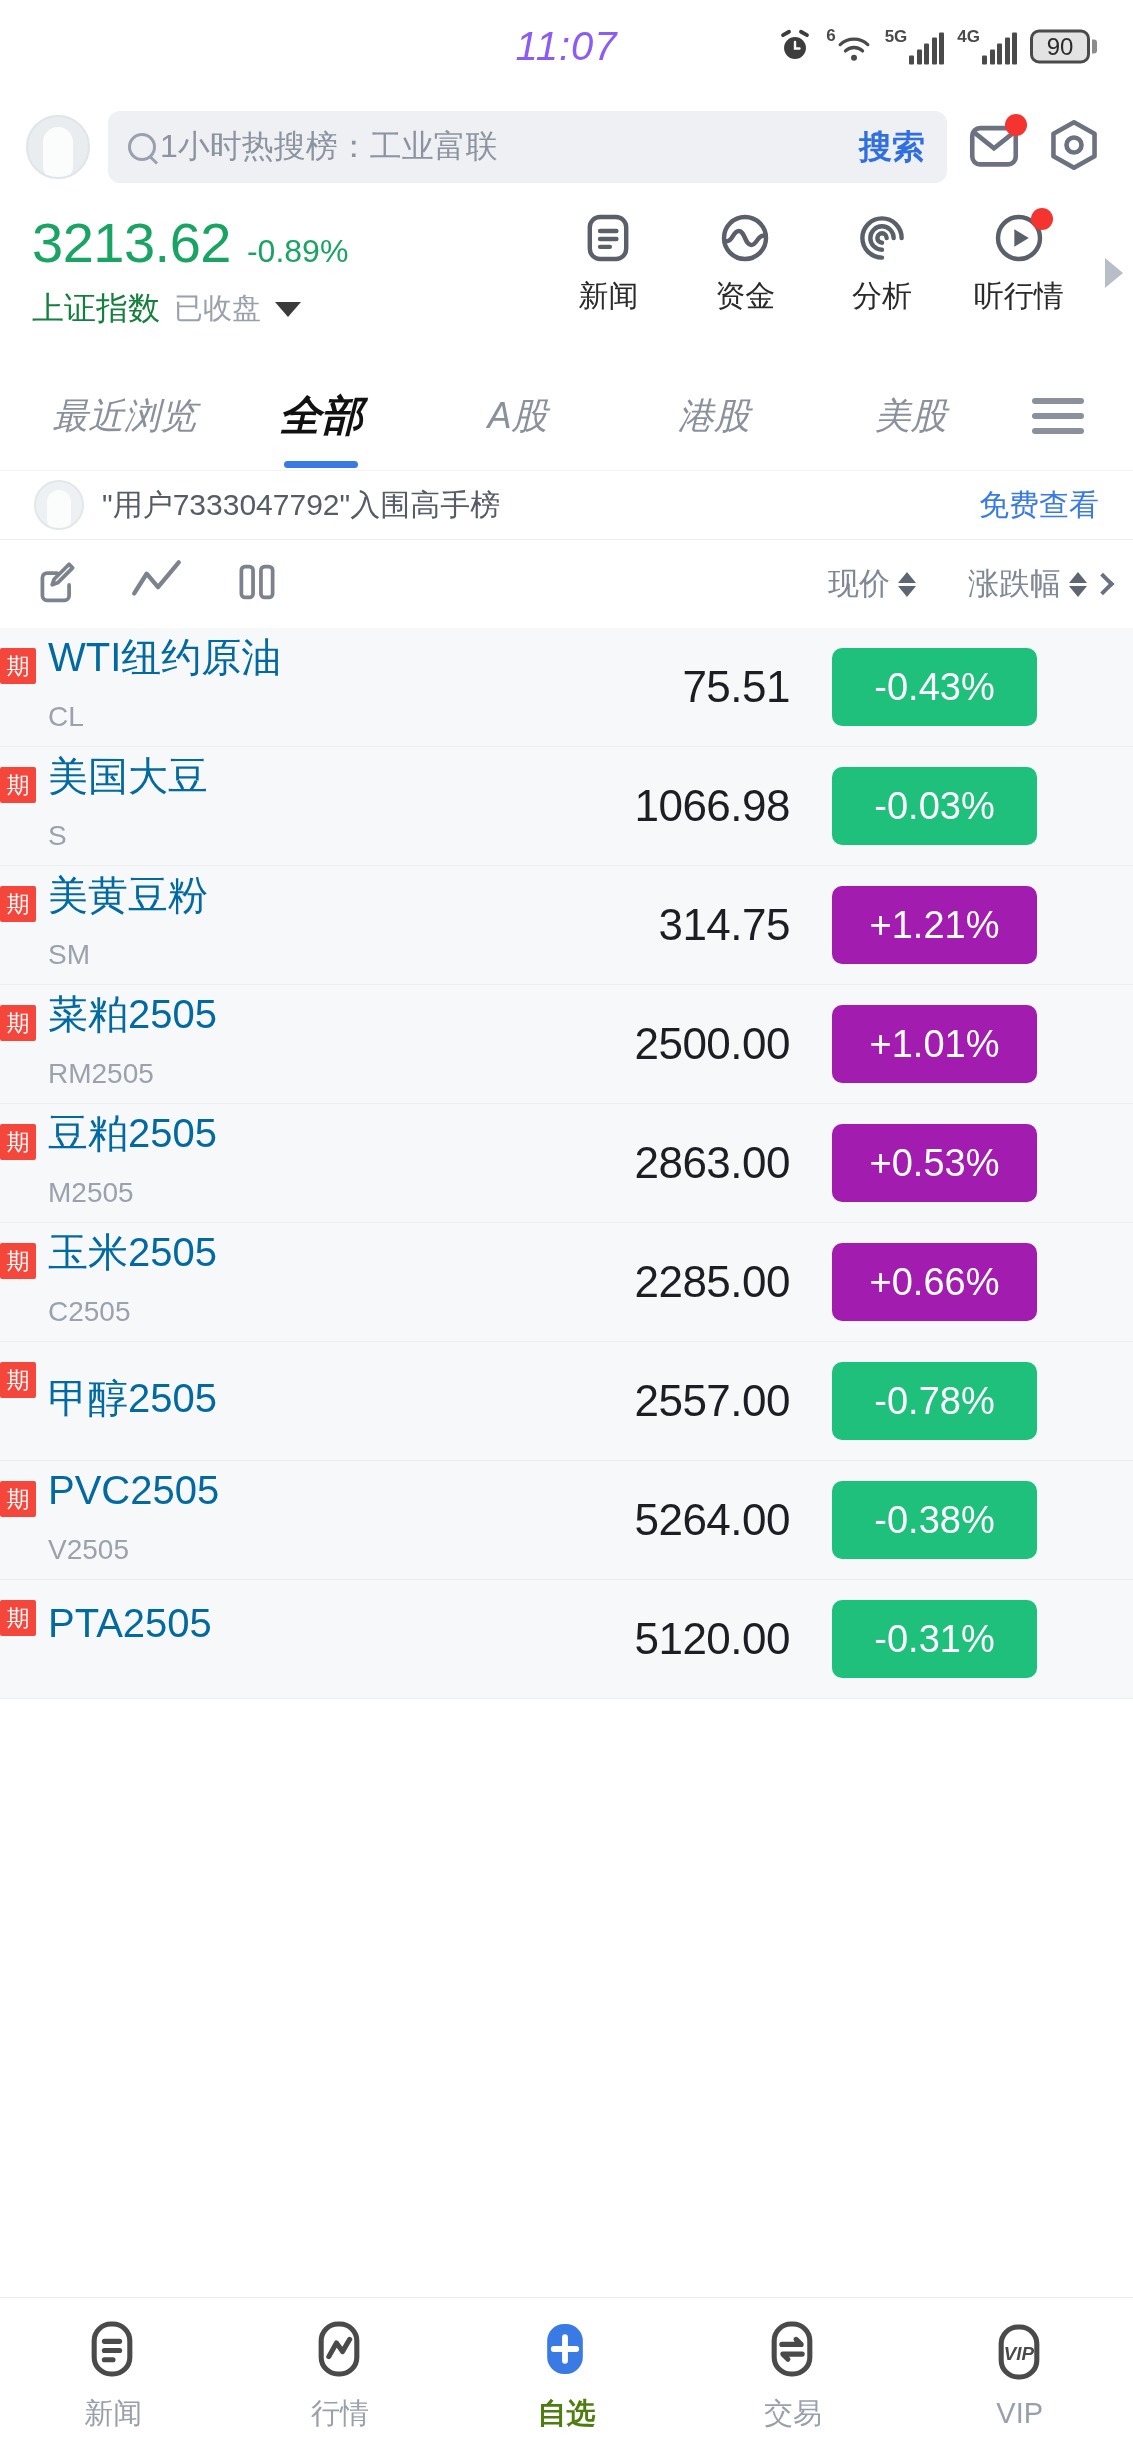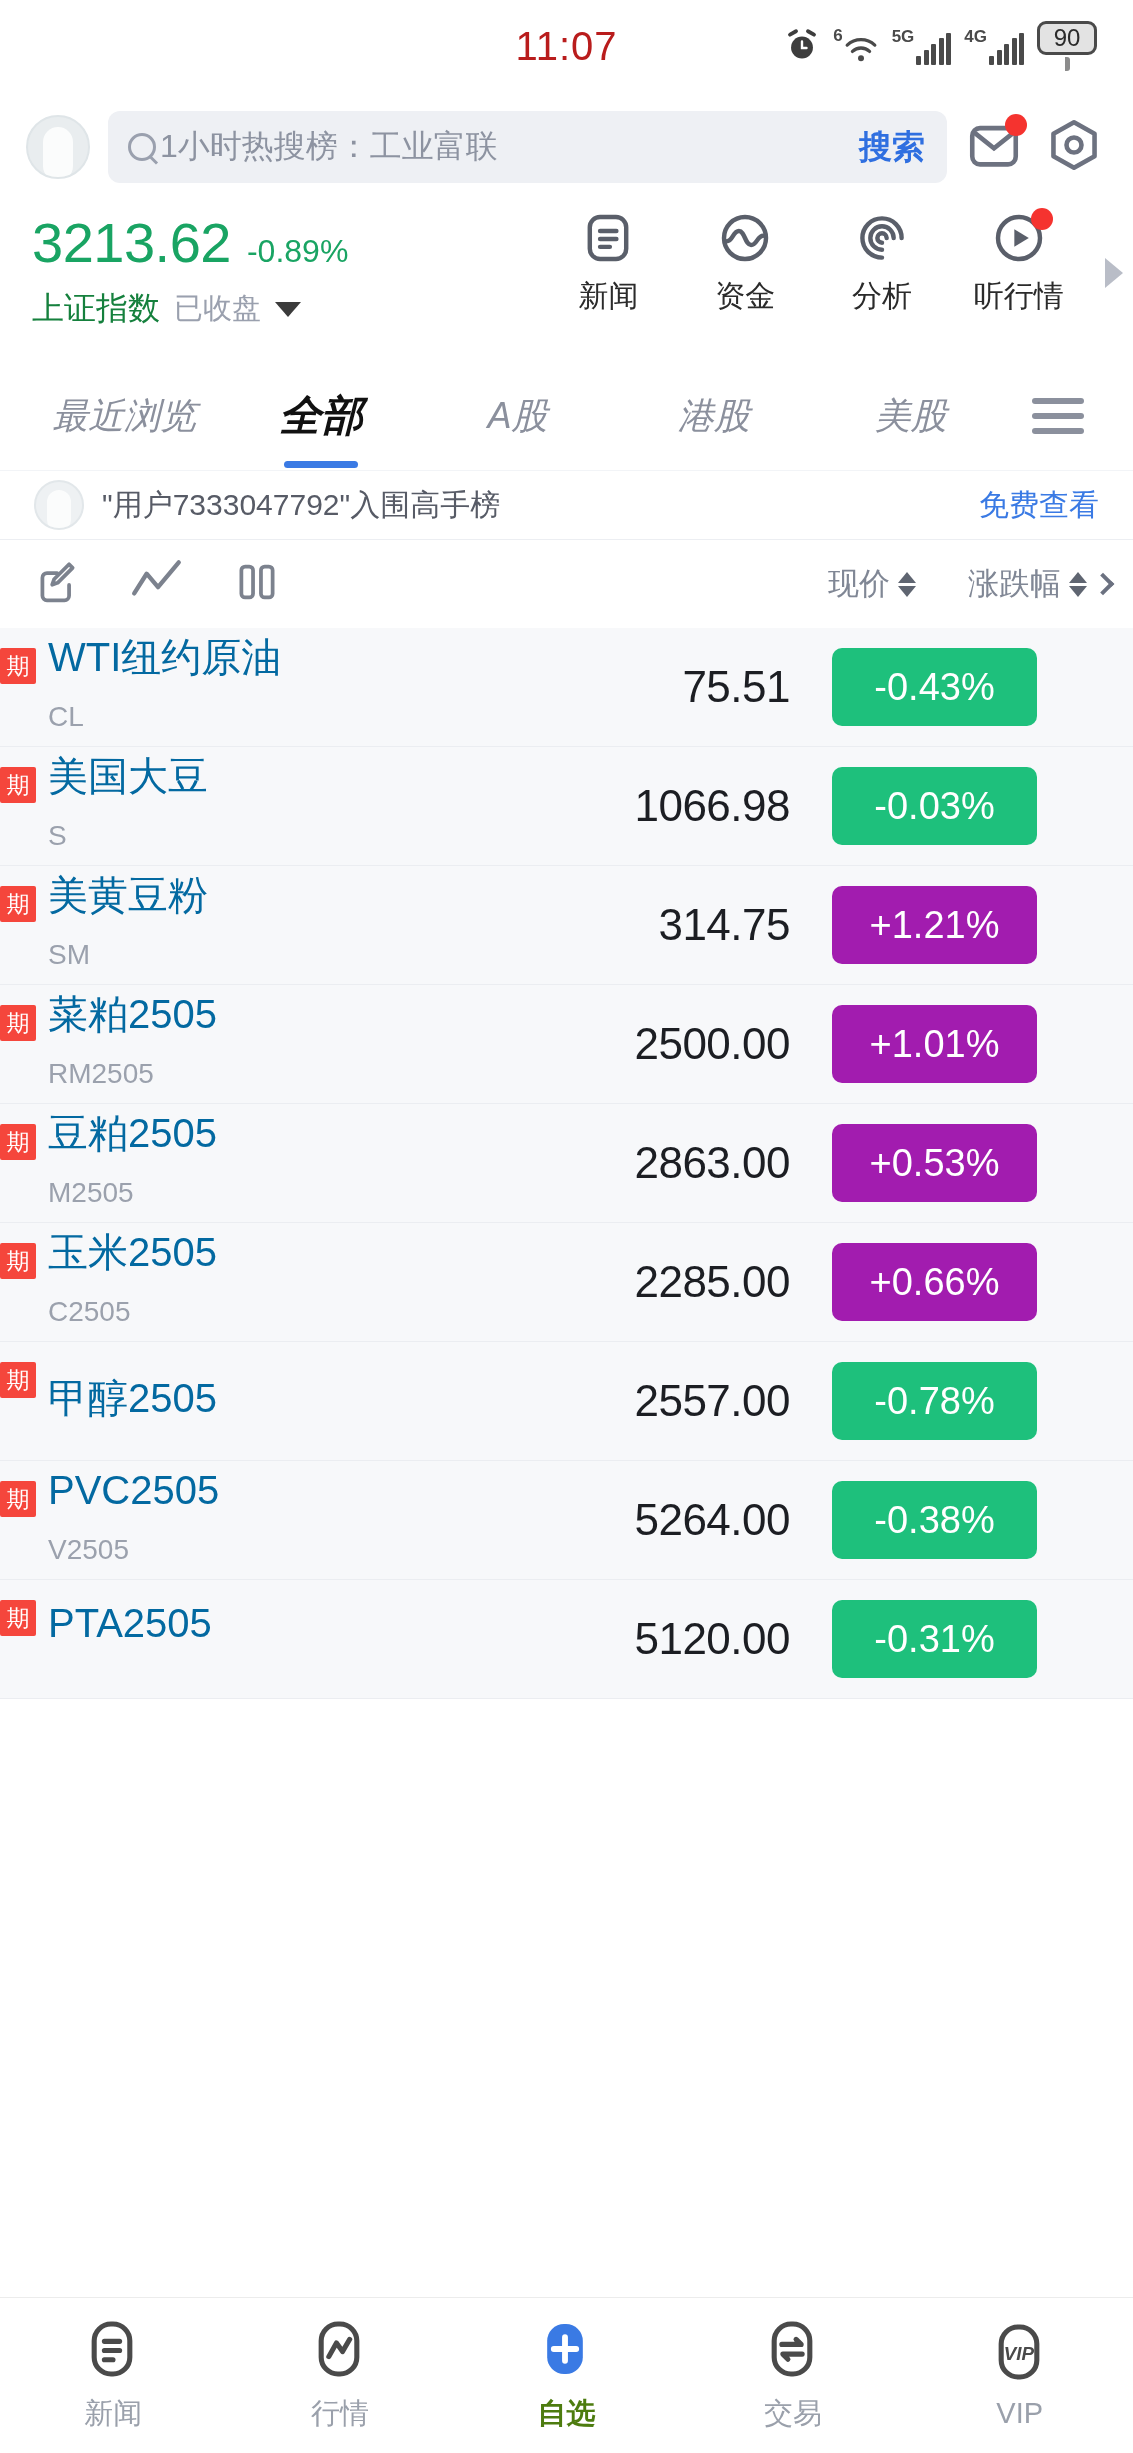--- a/index.html
+++ b/index.html
@@ -9,28 +9,28 @@
     font-family: "Liberation Sans", "DejaVu Sans", sans-serif;
     overflow: hidden;
   }
   #app { position: relative; width: 1133px; height: 2453px; background:#fff; }
 
   
   .statusbar {
     height: 92px; display: flex; align-items: center;
     justify-content: center; position: relative; background:#fff;
   }
-  .status-time { font-size: 40px; color:#b91c1c; letter-spacing:1px; font-weight:400; }
+  .status-time { font-size: 40px; color:#8b5cf6; letter-spacing:1px; font-weight:400;font-style:italic; }
   .status-right {
     position: absolute; right: 36px; top: 50%; transform: translateY(-50%);
     display: flex; align-items: center; gap: 13px;
   }
   .sico { display:block; }
   .batt {
-    display:flex; align-items:center; gap:2px;flex-direction:column;
+    display:flex; align-items:center; gap:2px;
   }
   .batt-body {
     border: 3px solid #4a4a4a; border-radius: 9px; width: 60px; height: 34px;
     display:flex; align-items:center; justify-content:center;
     background:#e3e3e3; font-size: 24px; color:#2b2b2b; font-weight:500;
   }
   .batt-tip { width:5px; height:14px; background:#8c8c8c; border-radius:0 3px 3px 0; }
   .net { display:flex; align-items:flex-end; gap:2px; }
   .net-label { font-size:17px; color:#4a4a4a; line-height:1; margin-bottom:20px; font-weight:600;}
   .bars { display:flex; align-items:flex-end; gap:2.5px; height:32px; }

